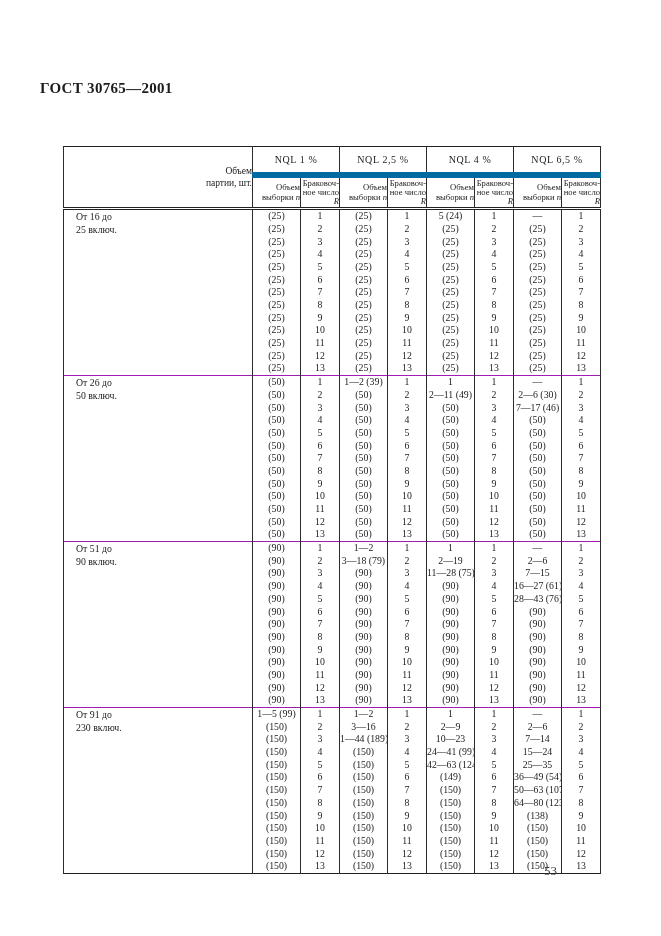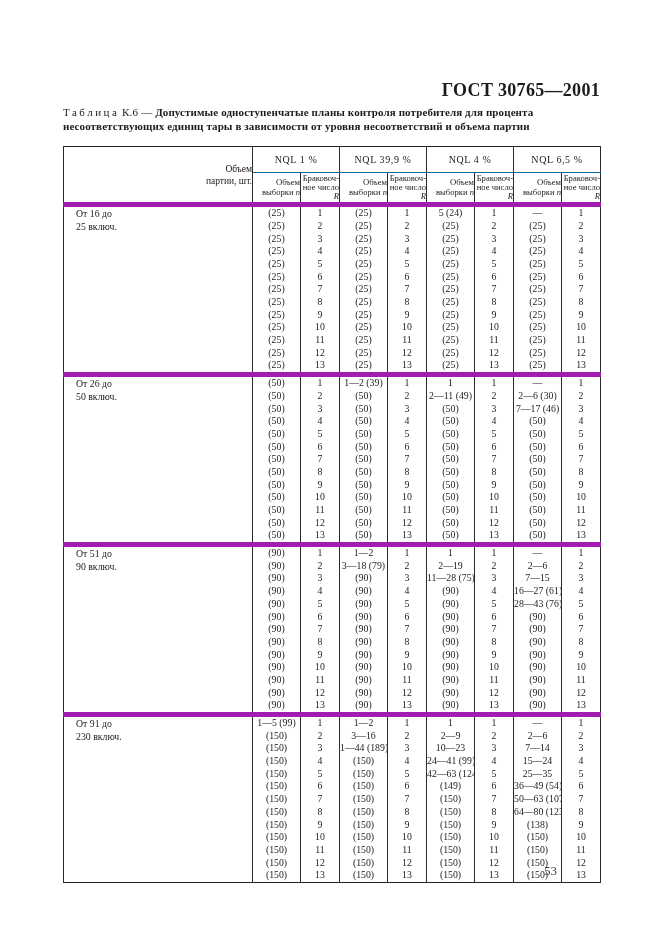--- a/index.html
+++ b/index.html
@@ -6,22 +6,22 @@
   .page {
     position: relative;
     width: 661px; height: 936px;
     background: #ffffff;
     font-family: "Liberation Serif", "DejaVu Serif", serif;
     color: #1c1c1c;
     overflow: hidden;
   }
   .doc-ref {
     position: absolute; top: 80px; left: 0; width: 600px;
-    text-align: right;
-    font-size: 18px; font-weight: bold; letter-spacing: 0.3px;
+    text-align: left;
+    font-size: 15px; font-weight: bold; letter-spacing: 0.3px; padding-left: 40px;
   }
   .title-block {
     position: absolute; top: 106px; left: 63px; width: 504px;
     font-size: 11px; line-height: 13.5px; text-align: left;
   }
   .title-label { letter-spacing: 2.5px; }
   .title-ref { letter-spacing: 0.2px; }
   .title-text { font-weight: bold; letter-spacing: 0.1px; }
   table.k6 {
     position: absolute; top: 146px; left: 63px;
@@ -36,36 +36,36 @@
     padding: 0;
     font-weight: normal;
     text-align: center;
     overflow: hidden;
     white-space: nowrap;
   }
   thead th.group-h {
     height: 25px;
     font-size: 10px;
     letter-spacing: 0.6px;
-    border-bottom: 1px solid #0369a1;
+    border-bottom: 6px solid #0369a1;
     vertical-align: middle;
   }
   thead th.sub-h {
     height: 29px;
     font-size: 8.6px;
     line-height: 9.3px;
     vertical-align: middle;
   }
   thead th.col0-h {
     font-size: 9.5px;
     line-height: 12px;
     vertical-align: middle;
   }
   thead tr:last-child th, thead th.col0-h { border-bottom: 3px double #222; text-align: right; }
-  tbody { border-top: 5px solid #a21caf; }
+  tbody { border-top: 1px solid #a21caf; }
   tbody td {
     height: 12.69px;
     font-size: 9.8px;
     line-height: 12.2px;
   }
   tbody td.lbl {
     vertical-align: top;
     text-align: left;
     padding: 1px 2px 0 12px;
     font-size: 9.8px;
@@ -77,46 +77,41 @@
     font-size: 13px; color: #3a3a3a;
   }
 </style>
 </head>
 <body>
 
 <div class="page">
 
   <div class="doc-ref">ГОСТ 30765—2001</div>
 
-  <div class="title-block">
-    <span class="title-label">Таблица</span>
-    <span class="title-ref">К.6 —</span>
-    <span class="title-text">Допустимые одноступенчатые планы контроля потребителя для процента несоответствующих единиц тары в зависимости от уровня несоответствий и объема партии</span>
-  </div>
 
   <table class="k6" id="k6-table">
     <colgroup>
       <col style="width:189px">
       <col style="width:48px">
         <col style="width:39px">
       <col style="width:48px">
         <col style="width:39px">
       <col style="width:48px">
         <col style="width:39px">
       <col style="width:48px">
         <col style="width:39px">
     </colgroup>
     <thead>
       <tr>
         <th class="col0-h" rowspan="2">
           <span>Объем</span><br>
           <span>партии, шт.</span>
         </th>
         <th class="group-h" colspan="2">NQL 1 %</th>
-        <th class="group-h" colspan="2">NQL 39,9 %</th>
+        <th class="group-h" colspan="2">NQL 2,5 %</th>
         <th class="group-h" colspan="2">NQL 4 %</th>
         <th class="group-h" colspan="2">NQL 6,5 %</th>
       </tr>
       <tr>
         <th class="sub-h"><span>Объем</span><br><span>выборки</span> <span class="it">n</span></th>
         <th class="sub-h"><span>Браковоч-</span><br><span>ное число</span><br><span class="it">R</span></th>
         <th class="sub-h"><span>Объем</span><br><span>выборки</span> <span class="it">n</span></th>
         <th class="sub-h"><span>Браковоч-</span><br><span>ное число</span><br><span class="it">R</span></th>
         <th class="sub-h"><span>Объем</span><br><span>выборки</span> <span class="it">n</span></th>
         <th class="sub-h"><span>Браковоч-</span><br><span>ное число</span><br><span class="it">R</span></th>

